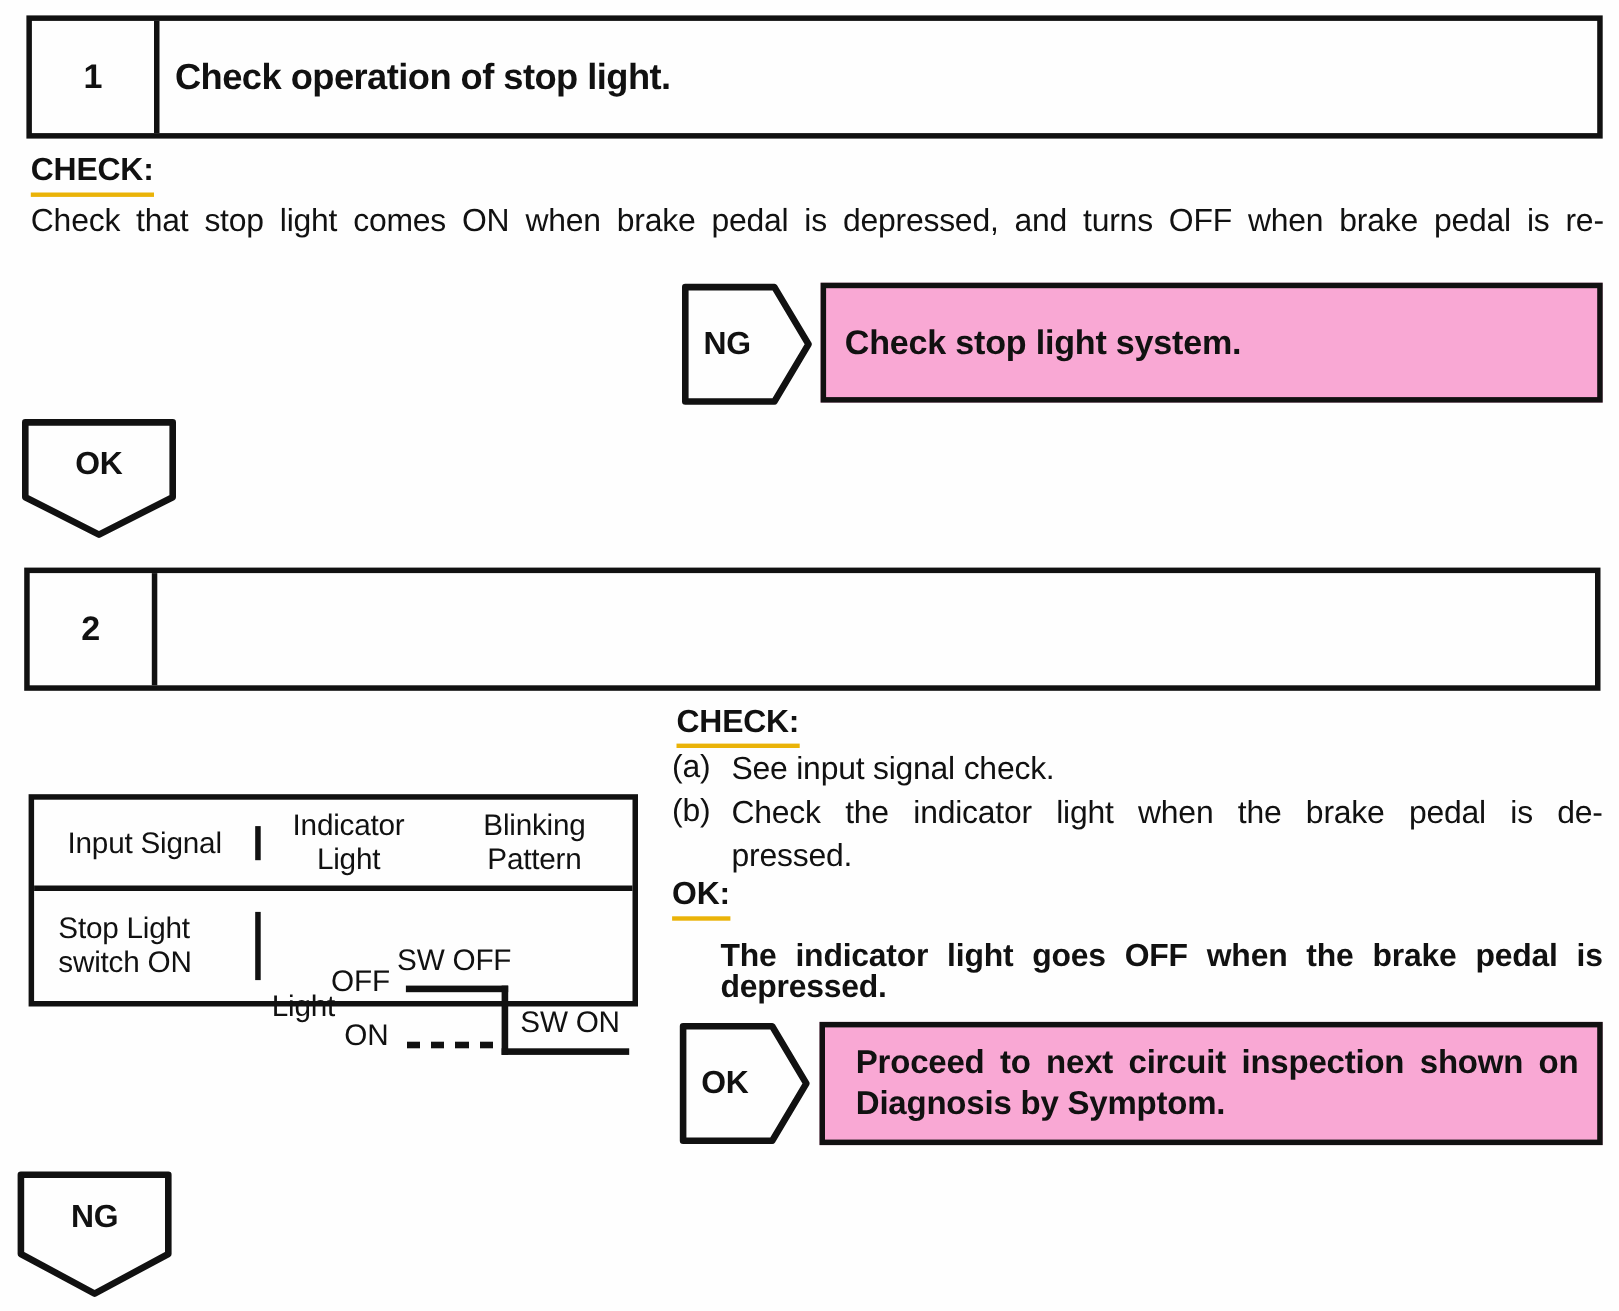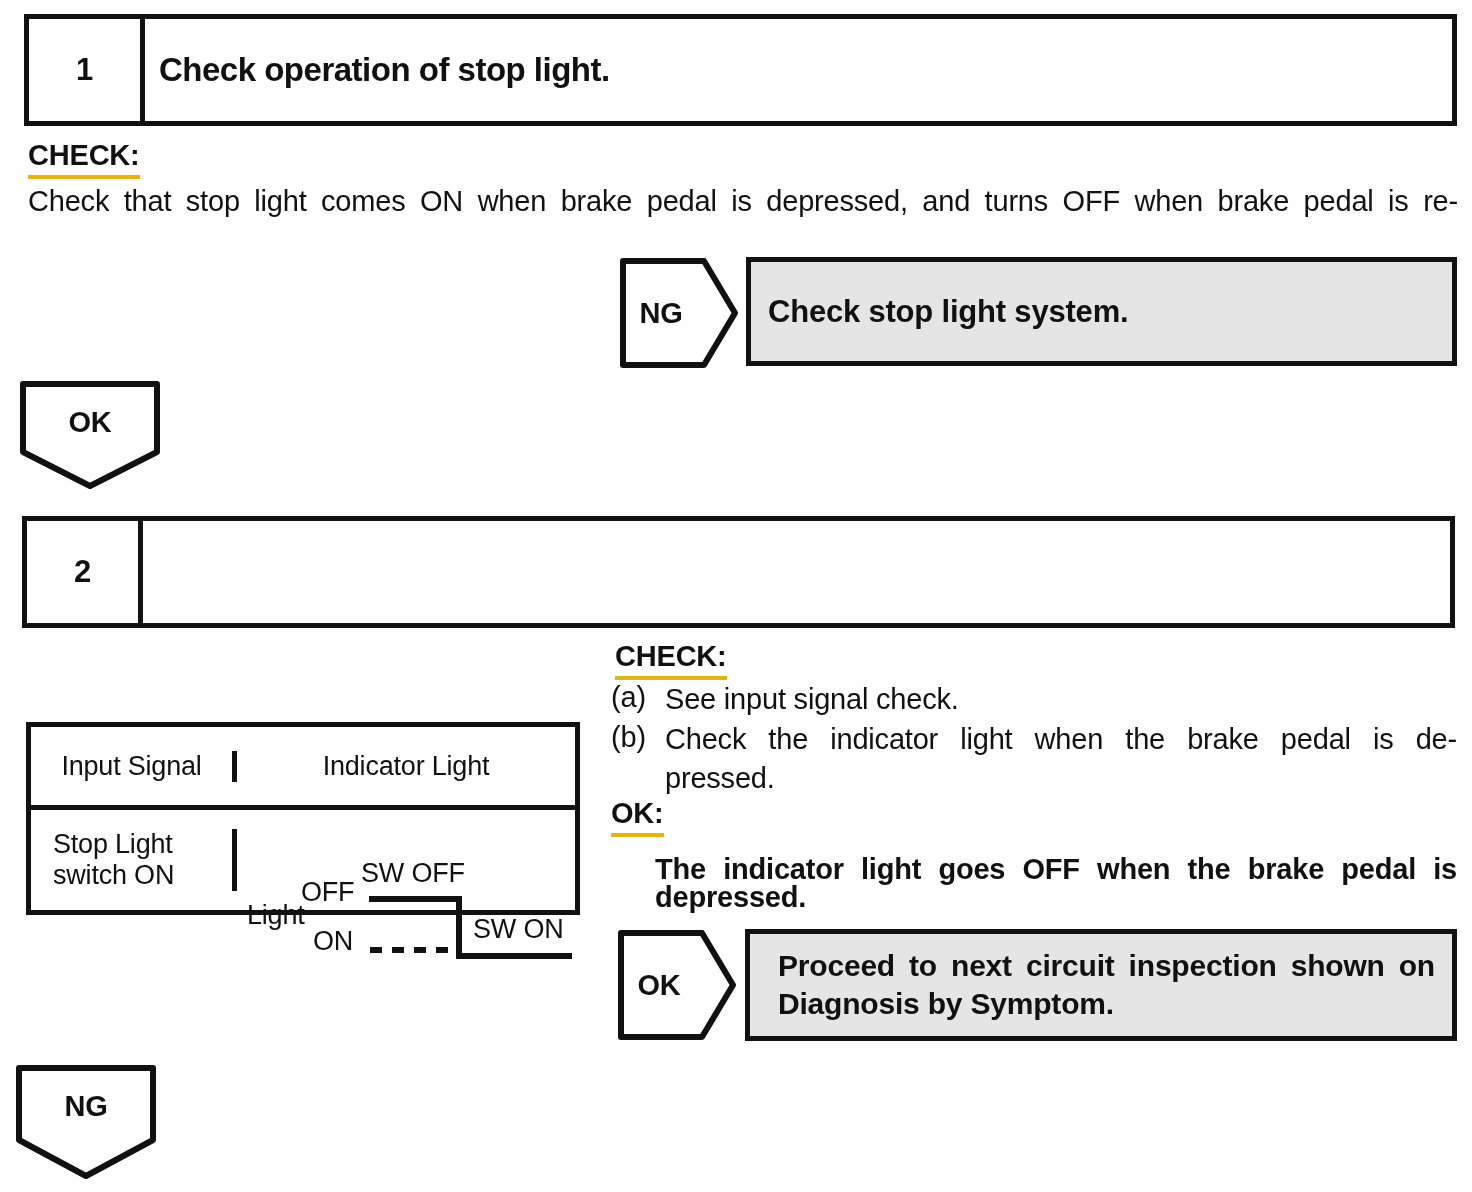--- a/index.html
+++ b/index.html
@@ -18,21 +18,21 @@
 
   
   .heading{font-weight:bold;font-size:29px;}
   .u-bar{display:inline-block;border-bottom:4px solid #eab308;padding-bottom:3px;}
 
   .para{font-size:29px;line-height:43px;}
   .stretch{text-align:justify;text-align-last:justify;}
 
   
   .action-box{border:5px solid #111;display:flex;flex-direction:column;justify-content:center;
-              padding:0 17px;font-weight:bold;font-size:30px;line-height:38px;background:#e5e5e5;}
+              padding:0 17px;font-weight:bold;font-size:30px;line-height:38px;background:#f9a8d4;}
 
   
   .connector{position:absolute;}
   .connector svg{display:block;}
   .connector .lbl{position:absolute;font-weight:bold;font-size:29px;}
   .lbl-right{left:0;width:84px;top:0;bottom:0;display:flex;align-items:center;justify-content:center;}
   .lbl-down{left:0;right:0;top:26px;display:flex;justify-content:center;}
 
   
   .tbl{border:5px solid #111;display:flex;flex-direction:column;background:#fefefe;}
@@ -89,20 +89,21 @@
   <div class="abs step-box" style="left:22px;top:516px;width:1433px;height:112px;">
     <div class="step-num">2</div>
   </div>
 
   <div class="abs tbl" style="left:26px;top:722px;width:554px;height:193px;">
     <div class="tbl-row tbl-hdr">
       <div class="tbl-c1 tc">Input Signal</div>
       <div class="tbl-c2">
         <div style="display:flex;flex-direction:row;justify-content:center;height:100%;">
           <div class="tc">Indicator Light</div>
+          <div class="tc">Blinking Pattern</div>
         </div>
       </div>
     </div>
     <div class="tbl-row">
       <div class="tbl-c1 lp">
         <div>Stop Light</div>
         <div>switch ON</div>
       </div>
       <div class="tbl-c2">
         <span class="wf-lbl" style="left:10px;top:42px;">Light</span>

